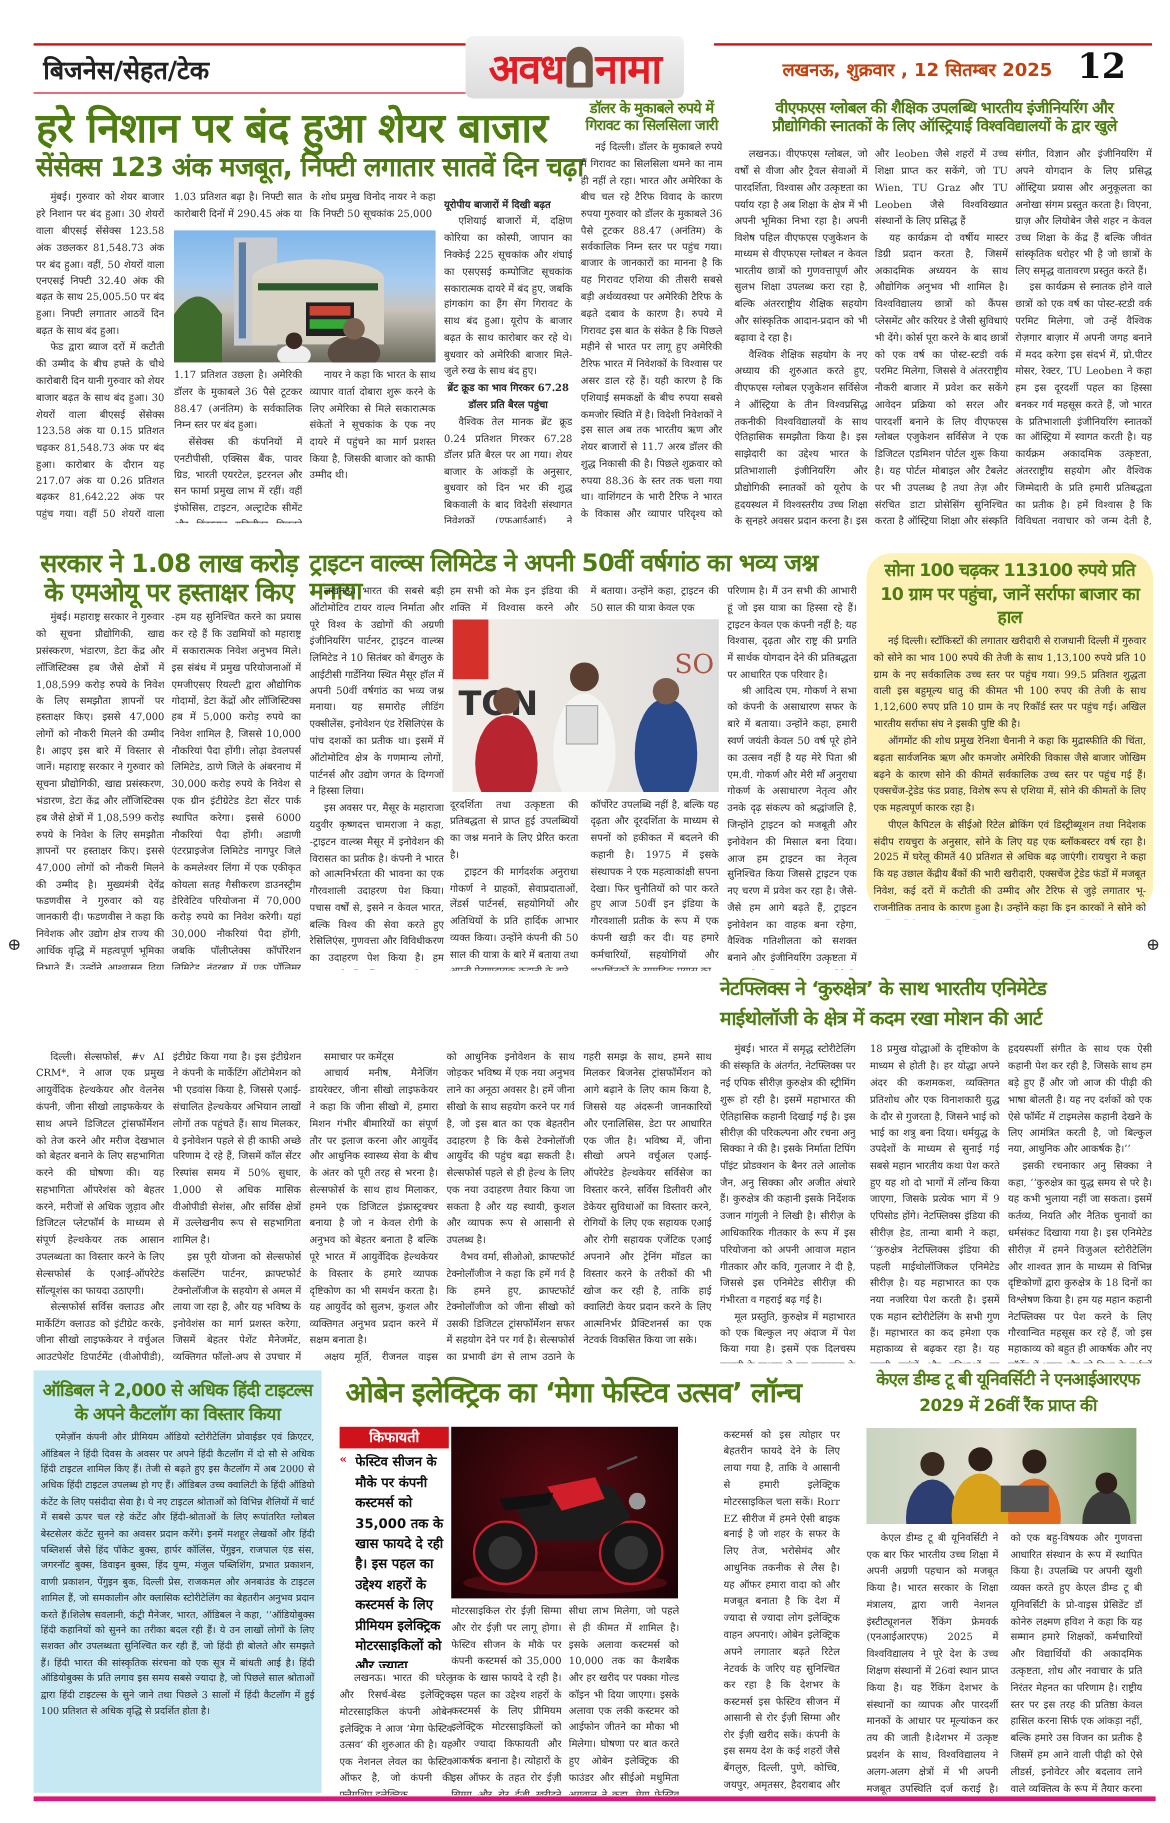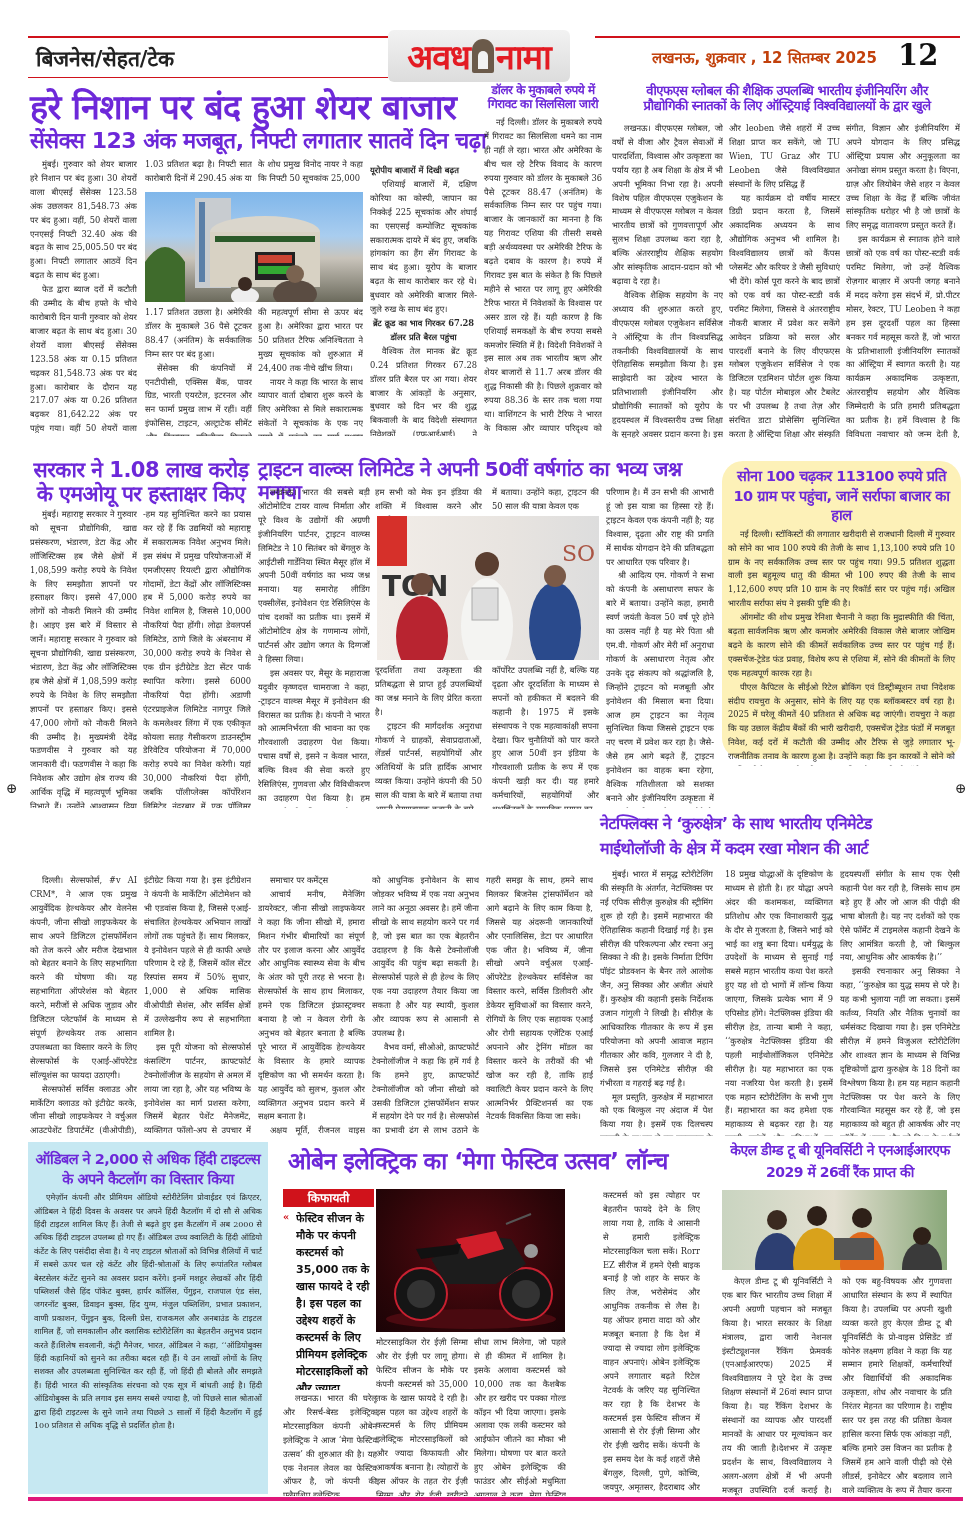--- a/index.html
+++ b/index.html
@@ -1,19 +1,19 @@
 <!DOCTYPE html>
 <html><head>
 <meta charset="utf-8">
 <style>
   html, body { margin: 0; padding: 0; background: #ffffff; }
   body { width: 975px; height: 1519px; position: relative; overflow: hidden;
          font-family: "DejaVu Serif", serif; color: #1a1a1a; }
   .abs { position: absolute; }
-  .hl { font-family: "DejaVu Sans", sans-serif; font-weight: bold; color: #6d28d9; line-height: 1.15; letter-spacing: -0.5px; }
+  .hl { font-family: "DejaVu Sans", sans-serif; font-weight: bold; color: #4d7c0f; line-height: 1.15; letter-spacing: -0.5px; }
   .body-text { font-family: "DejaVu Serif", serif; font-size: 8.3px; line-height: 13.9px; text-align: justify; color: #2b2b2b; }
   .body-text p { margin: 0; text-indent: 12px; }
   .img-box { overflow: hidden; }
   
   #masthead-top { left: 28px; top: 36px; width: 430px; height: 2px; background: #d0121b; }
   #masthead-top2 { left: 595px; top: 36px; width: 365px; height: 2px; background: #d0121b; }
   #section-label { left: 36px; top: 44px; font-family: "DejaVu Sans", sans-serif; font-size: 21px; font-weight: bold; color: #222; }
   #section-under { left: 28px; top: 77px; width: 360px; height: 1px; background: #d0121b; }
   #logo { left: 388px; top: 30px; width: 182px; height: 52px; background: linear-gradient(#f2f2f2,#dcdcdc); border-radius: 6px;
           display: flex; align-items: center; justify-content: center; }
@@ -74,21 +74,20 @@
     <ellipse cx="100" cy="104" rx="14" ry="9" fill="#eee"></ellipse>
     <circle cx="100" cy="92" r="7" fill="#3a2a22"></circle>
   </svg>
 </div>
 <div class="abs body-text" style="left:145px;top:306px;width:107px;height:130px;overflow:hidden;">
   <p style="text-indent:0">1.17 प्रतिशत उछला है। अमेरिकी डॉलर के मुकाबले 36 पैसे टूटकर 88.47 (अनंतिम) के सर्वकालिक निम्न स्तर पर बंद हुआ।</p>
   <p>सेंसेक्स की कंपनियों में एनटीपीसी, एक्सिस बैंक, पावर ग्रिड, भारती एयरटेल, इटरनल और सन फार्मा प्रमुख लाभ में रहीं। वहीं इंफोसिस, टाइटन, अल्ट्राटेक सीमेंट और हिंदुस्तान यूनिलीवर पिछड़ने वालों में शामिल रहे।</p>
 
 </div>
 <div class="abs body-text" style="left:258px;top:306px;width:105px;height:130px;overflow:hidden;">
-  <p style="text-indent:0">की महत्वपूर्ण सीमा से ऊपर बंद हुआ है। अमेरिका द्वारा भारत पर 50 प्रतिशत टैरिफ अनिश्चितता ने मुख्य सूचकांक को शुरुआत में 24,400 तक नीचे खींच लिया।</p>
   <p>नायर ने कहा कि भारत के साथ व्यापार वार्ता दोबारा शुरू करने के लिए अमेरिका से मिले सकारात्मक संकेतों ने सूचकांक के एक नए दायरे में पहुंचने का मार्ग प्रशस्त किया है, जिसकी बाजार को काफी उम्मीद थी।</p>
 </div>
 <div class="abs body-text" style="left:370px;top:164px;width:107px;height:272px;overflow:hidden;">
   <div style="font-weight:bold;">यूरोपीय बाजारों में दिखी बढ़त</div>
   <p>एशियाई बाजारों में, दक्षिण कोरिया का कोस्पी, जापान का निक्केई 225 सूचकांक और शंघाई का एसएसई कम्पोजिट सूचकांक सकारात्मक दायरे में बंद हुए, जबकि हांगकांग का हैंग सेंग गिरावट के साथ बंद हुआ। यूरोप के बाजार बढ़त के साथ कारोबार कर रहे थे। बुधवार को अमेरिकी बाजार मिले-जुले रुख के साथ बंद हुए।</p>
   <div style="font-weight:bold;text-align:center;">ब्रेंट क्रूड का भाव गिरकर 67.28 डॉलर प्रति बैरल पहुंचा</div>
   <p>वैश्विक तेल मानक ब्रेंट क्रूड 0.24 प्रतिशत गिरकर 67.28 डॉलर प्रति बैरल पर आ गया। शेयर बाजार के आंकड़ों के अनुसार, बुधवार को दिन भर की शुद्ध बिकवाली के बाद विदेशी संस्थागत निवेशकों (एफआईआई) ने 115.69 करोड़ रुपये के शेयर बेचे। हालांकि, घरेलू संस्थागत निवेशकों (डीआईआई) ने पिछले दिन 5,004.29 करोड़ रुपये के शेयर खरीदे।</p>
 </div>
 
 <div class="abs hl" style="left:484px;top:84px;width:118px;font-size:12px;text-align:center;">डॉलर के मुकाबले रुपये में गिरावट का सिलसिला जारी</div>

